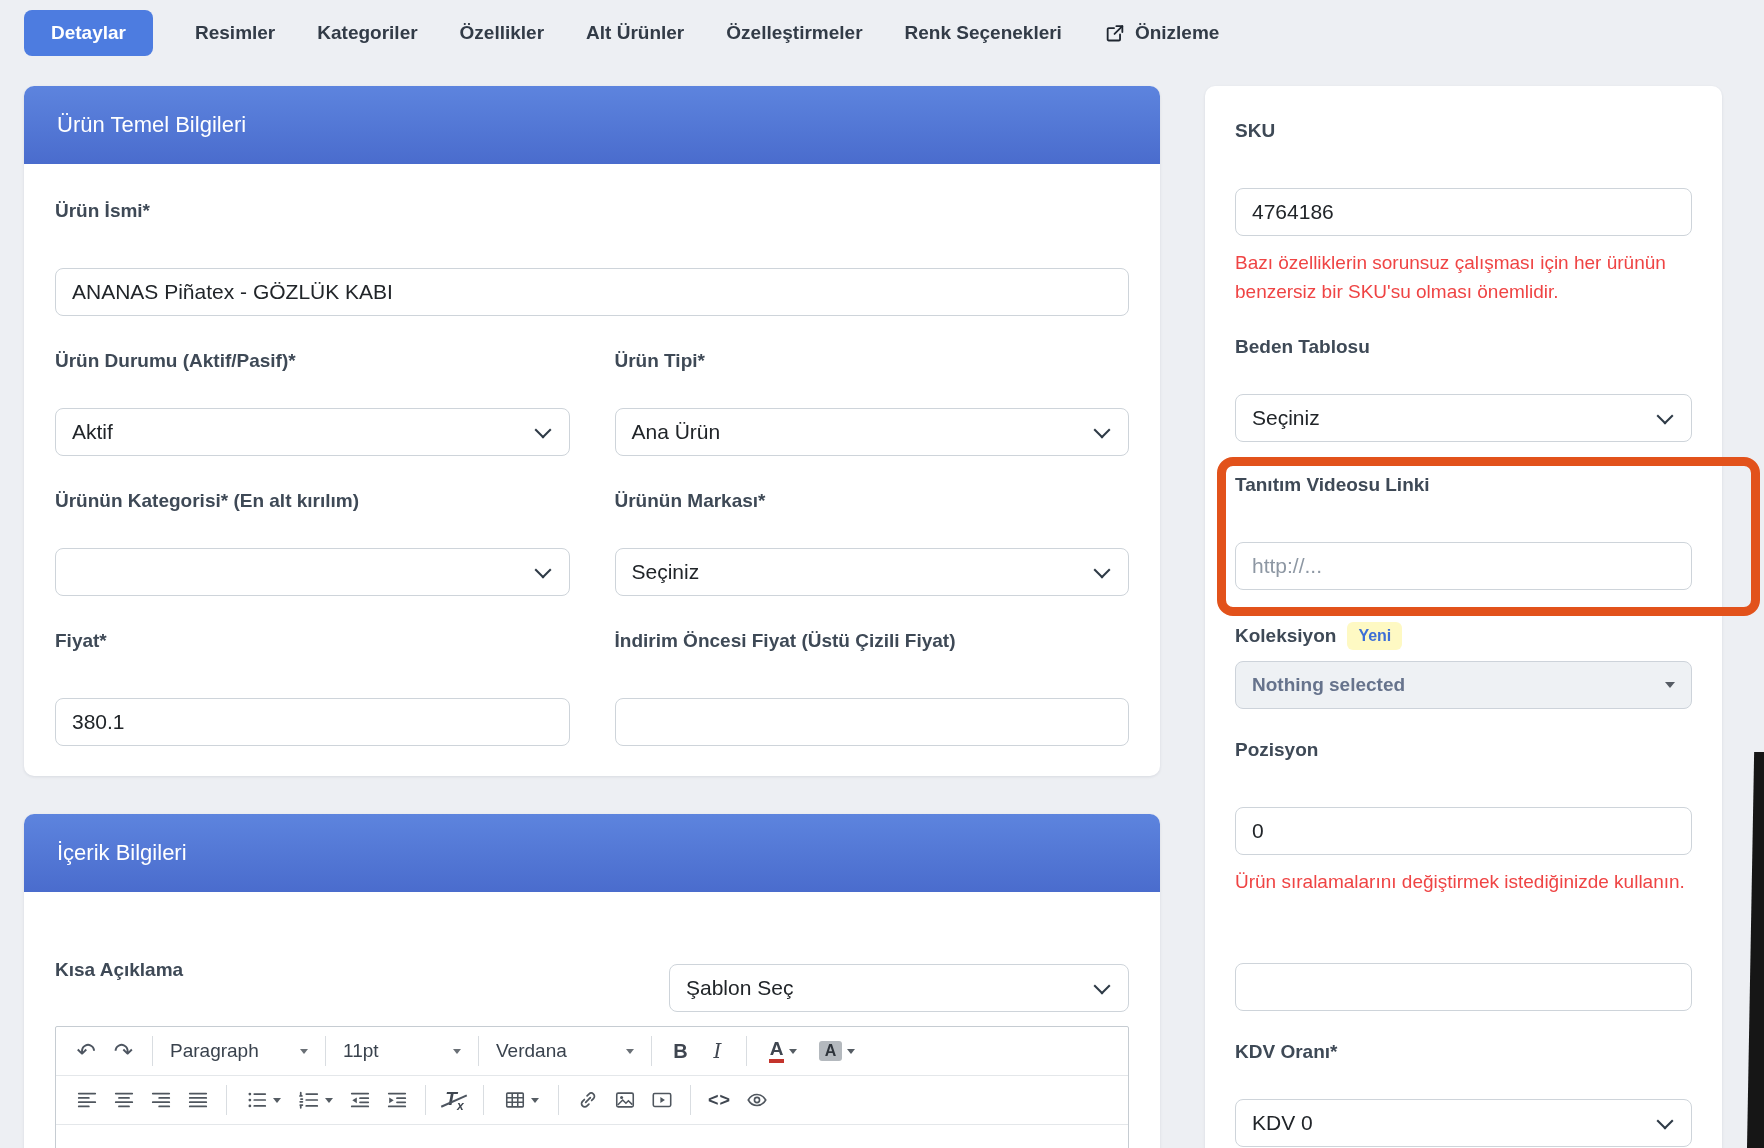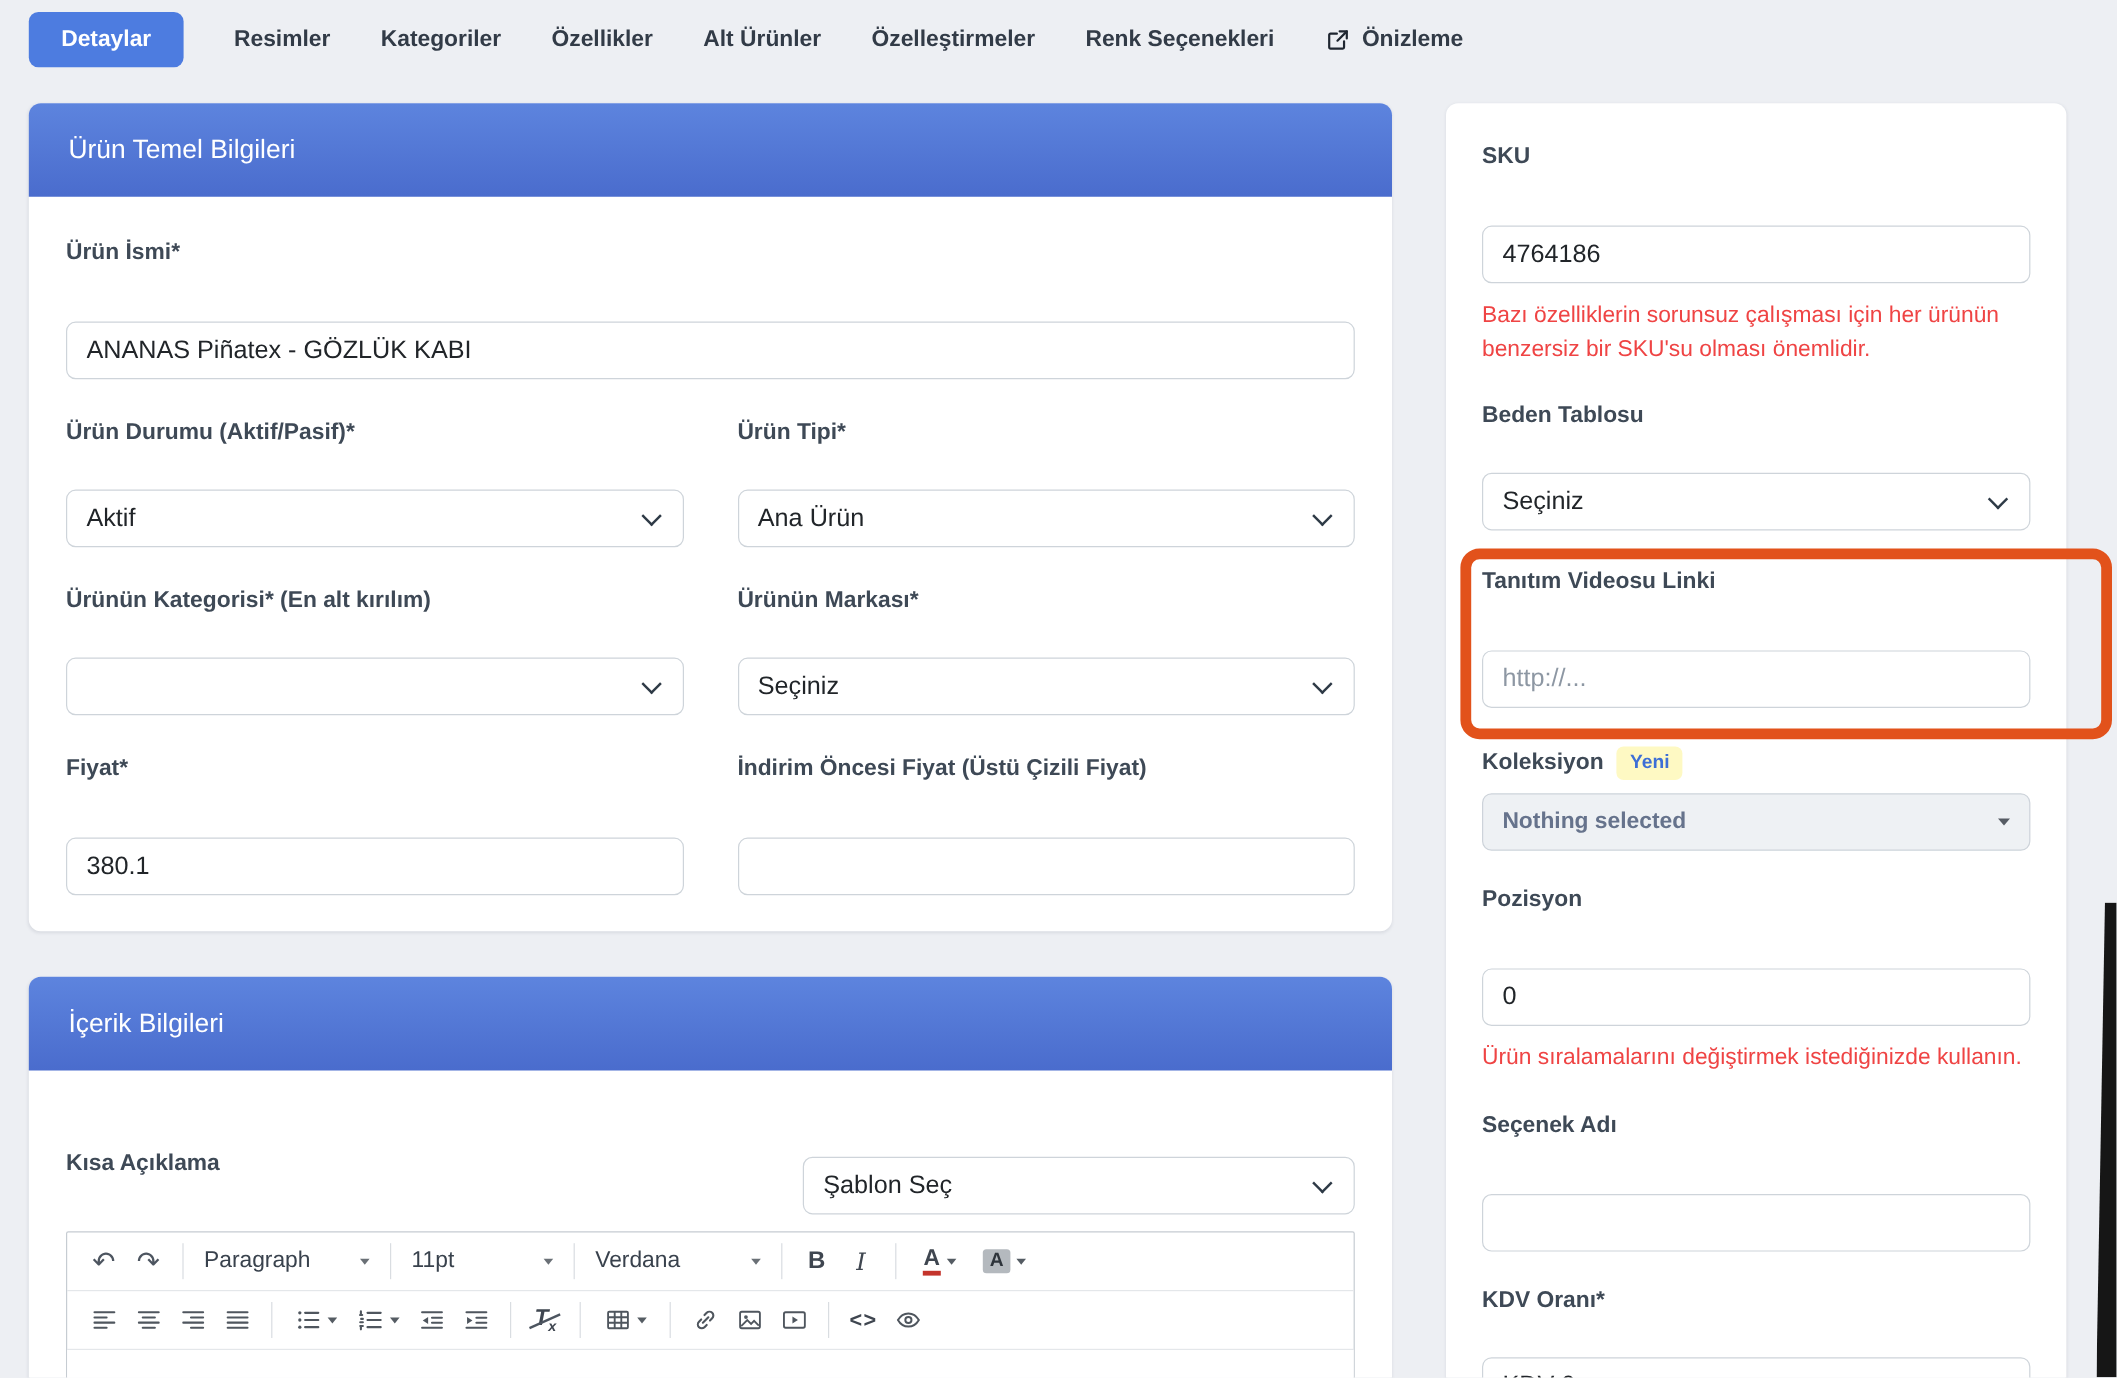--- a/index.html
+++ b/index.html
@@ -361,21 +361,20 @@
             </button>
           </div>
 
           <div style="margin-top:30px;">
             <label class="field-label">Pozisyon</label>
             <input class="input" type="text" value="0" style="">
             <div class="help">Ürün sıralamalarını değiştirmek istediğinizde kullanın.</div>
           </div>
 
           <div style="margin-top:30px;">
-            <label class="field-label">Seçenek Adı</label>
             <input class="input" type="text" value="" style="">
           </div>
 
           <div style="margin-top:30px;">
             <label class="field-label">KDV Oranı*</label>
             <div class="selectbox">
               <span>KDV 0</span>
             </div>
           </div>
 

